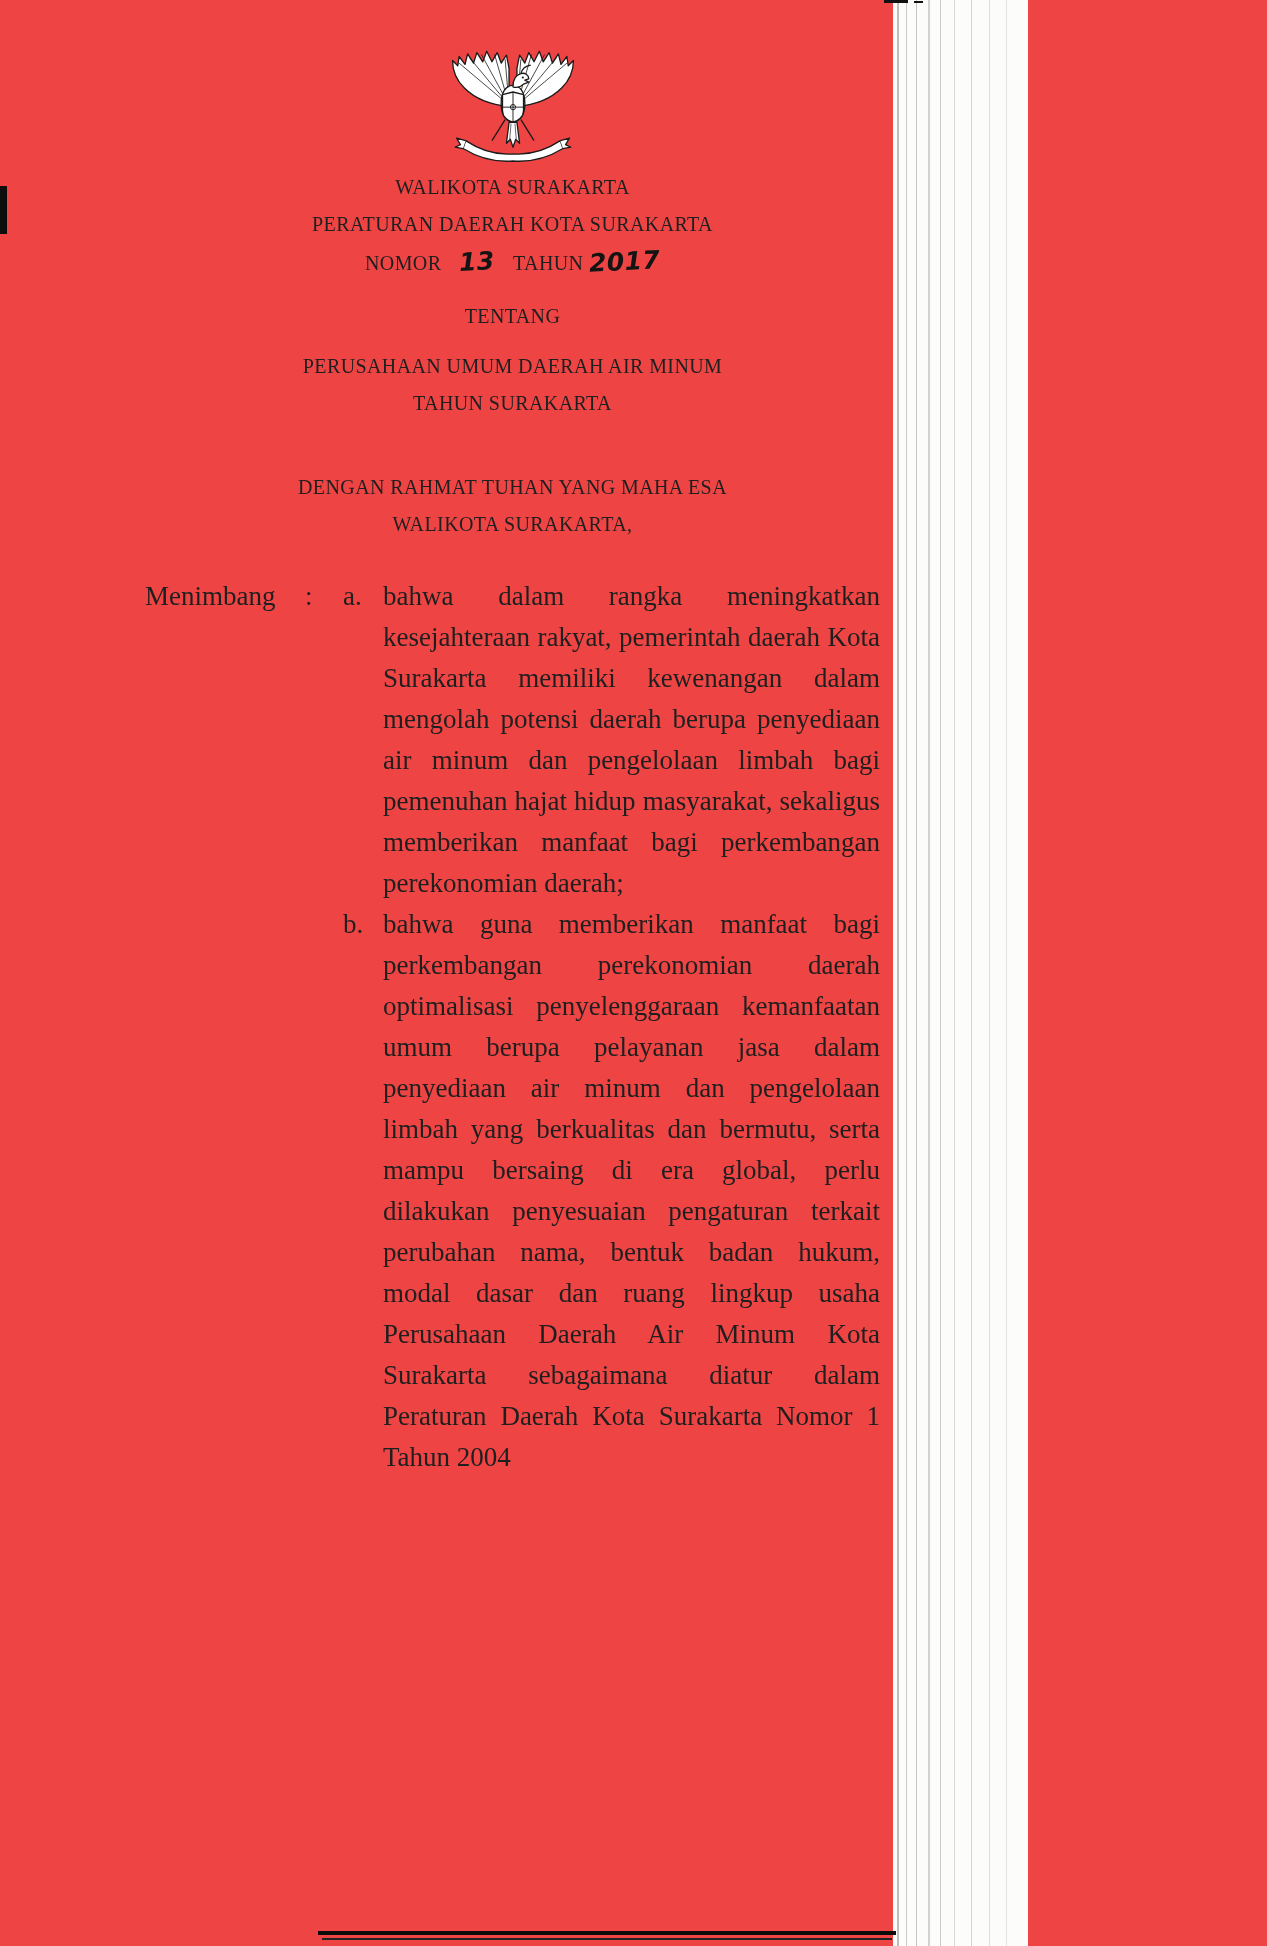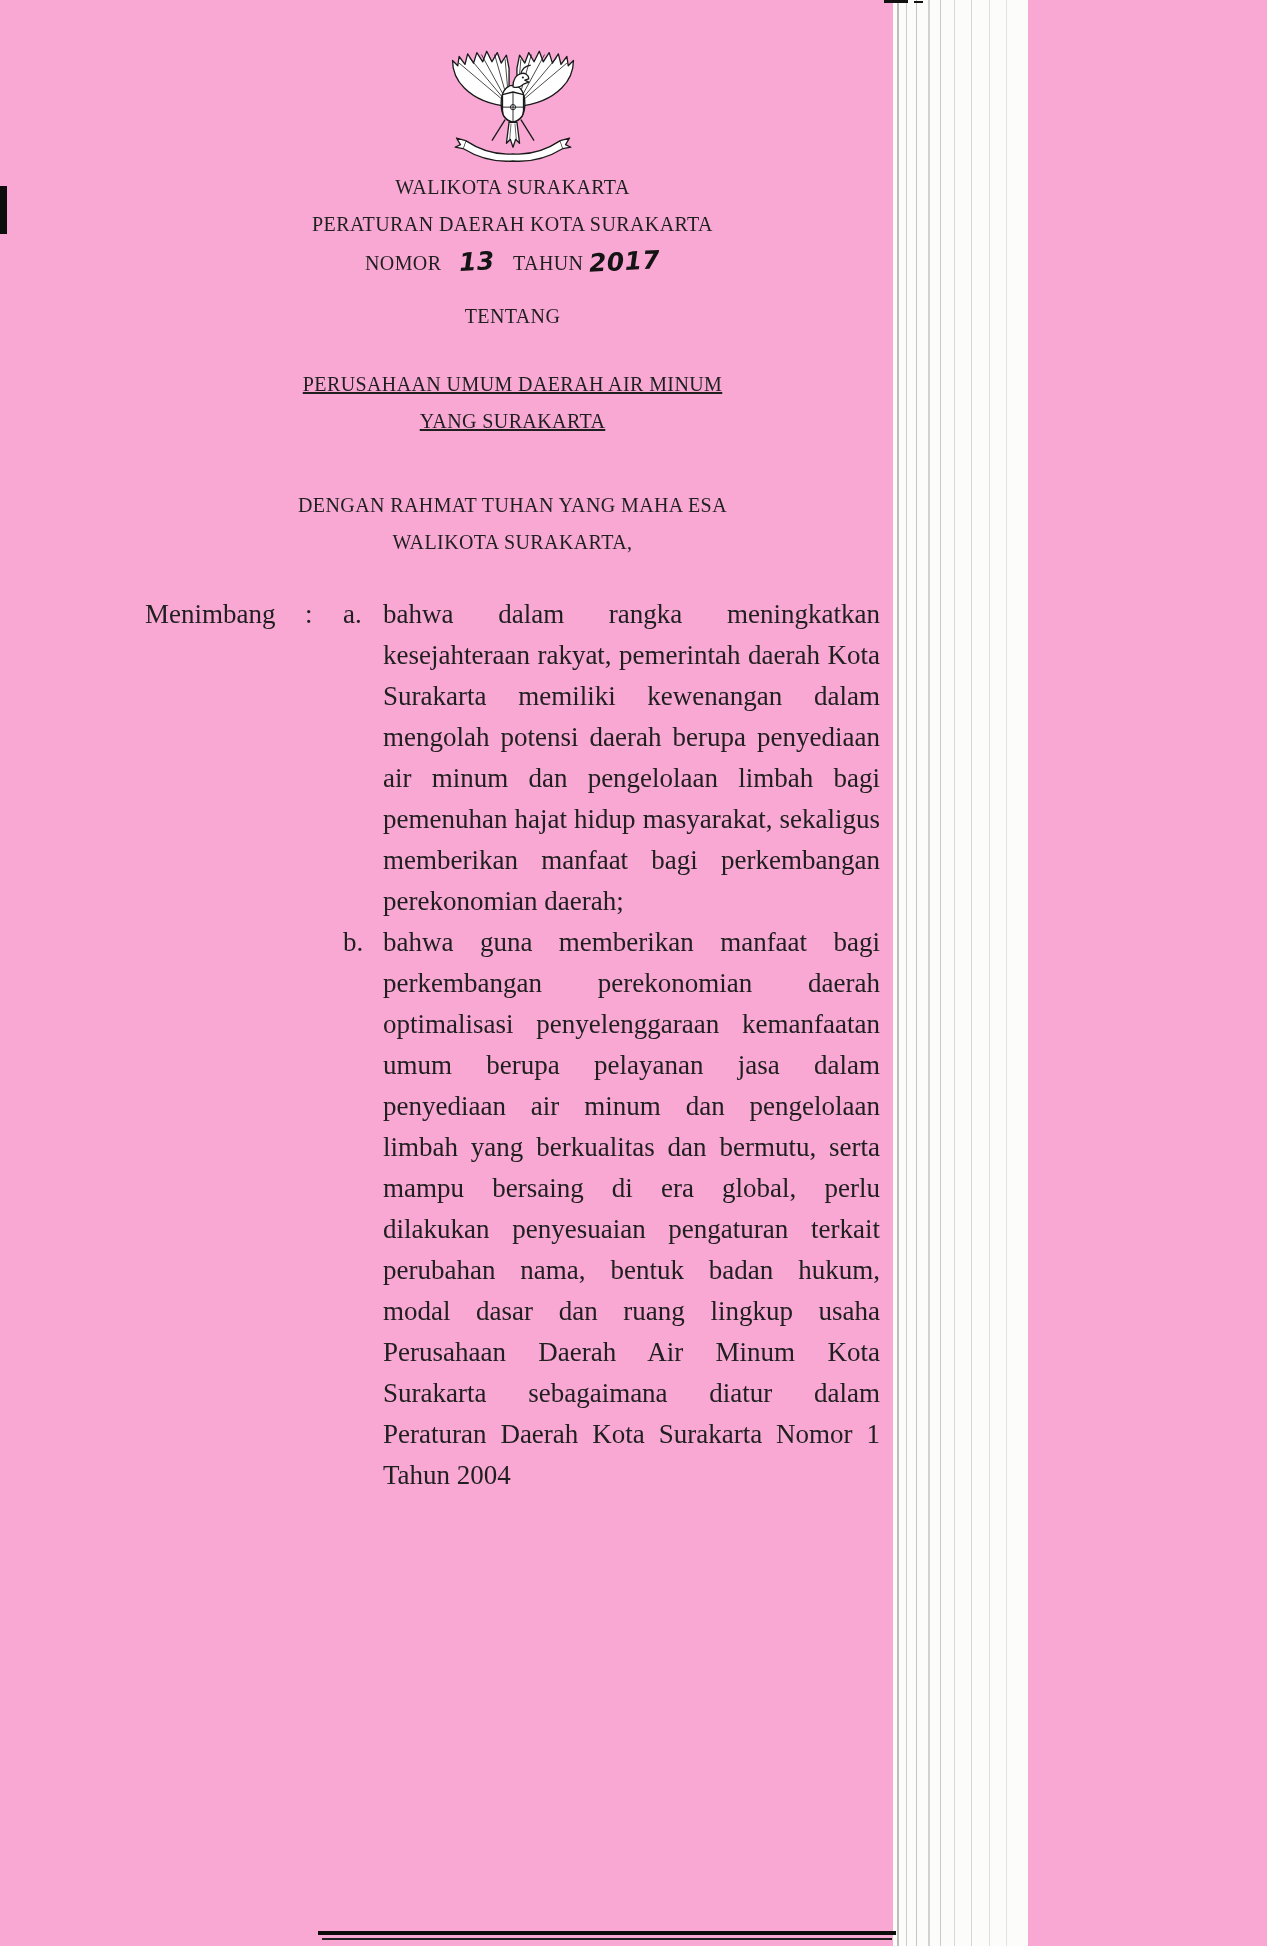--- a/index.html
+++ b/index.html
@@ -1,21 +1,21 @@
 <!DOCTYPE html>
 <html><head>
 <meta charset="utf-8">
 <style>
   * { margin:0; padding:0; box-sizing:border-box; }
   html,body { background:#ffffff; }
   body {
     width:1267px; height:1946px; position:relative; overflow:hidden;
     font-family:"Liberation Serif", serif; color:#1f1f1f;
   }
-  .page { position:absolute; inset:0; background:#f9a8d4;padding-left:26px; }
+  .page { position:absolute; inset:0; background:#ef4444;padding-left:26px; }
 
   
   .scan-strip { position:absolute; top:0; left:893px; width:135px; height:1946px; background:#fcfcfb; }
   .scan-line { position:absolute; top:0; height:1946px; }
   .top-dash { position:absolute; background:#111; }
   .left-mark { position:absolute; left:0; top:186px; width:7px; height:48px; background:#0d0d0d; }
   .bottom-line-1 { position:absolute; left:318px; top:1931px; width:578px; height:4px; background:#0c0c0c; }
   .bottom-line-2 { position:absolute; left:322px; top:1938px; width:570px; height:2px; background:#222; }
 
   
@@ -29,21 +29,21 @@
 
   .letterhead { margin-top:2px; }
   .title-block { }
   .nomor-line { font-size:20px; line-height:37px; letter-spacing:0.4px; }
   .handwritten {
     font-family:"DejaVu Sans", sans-serif; font-style:italic; font-weight:bold;
     font-size:25px; display:inline-block; transform:rotate(-3deg); color:#141414;
   }
   .hand-space { display:inline-block; width:18px; }
   .tentang { margin-top:16px; }
-  .subject-block { margin-top:31px;text-decoration:underline; }
+  .subject-block { margin-top:13px; }
   .invocation { margin-top:47px; }
   .salutation { }
 
   .considerations { margin-top:33px; display:flex; align-items:flex-start; font-size:27px; line-height:41px; }
   .consider-label { width:160px; flex:none; }
   .consider-colon { width:38px; flex:none; }
   .consider-items { flex:1; min-width:0; }
   .consider-item { display:flex; align-items:flex-start; }
   .item-marker { width:40px; flex:none; }
   .item-text { flex:1; text-align:justify; }
@@ -111,21 +111,21 @@
       <div class="h-line caps">PERATURAN DAERAH KOTA SURAKARTA</div>
       <div class="nomor-line">
         <span>NOMOR</span><span class="hand-space"></span><span class="handwritten">13</span><span class="hand-space"></span><span>TAHUN</span> <span class="handwritten">2017</span>
       </div>
     </div>
 
     <div class="tentang center h-line caps">TENTANG</div>
 
     <div class="subject-block center">
       <div class="h-line caps">PERUSAHAAN UMUM DAERAH AIR MINUM</div>
-      <div class="h-line caps">YANG SURAKARTA</div>
+      <div class="h-line caps">TAHUN SURAKARTA</div>
     </div>
 
     <div class="invocation center h-line caps">DENGAN RAHMAT TUHAN YANG MAHA ESA</div>
 
     <div class="salutation center h-line caps">WALIKOTA SURAKARTA,</div>
 
     <div class="considerations">
       <div class="consider-label">Menimbang</div>
       <div class="consider-colon">:</div>
       <div class="consider-items">

